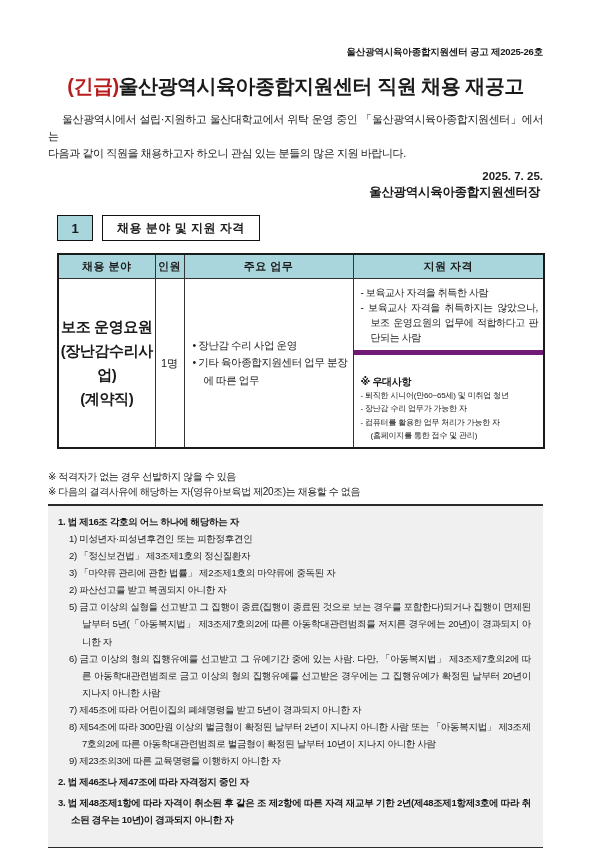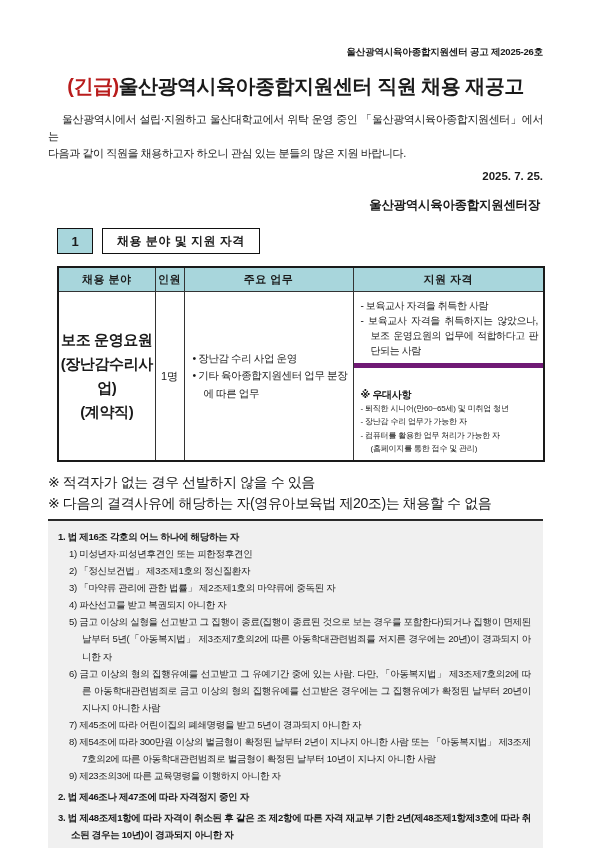--- a/index.html
+++ b/index.html
@@ -12,21 +12,21 @@
 
   .ann-no { text-align:right; font-size:9.5px; font-weight:bold; letter-spacing:-0.2px; }
 
   .title { margin-top:14px; text-align:center; font-size:20px; font-weight:bold; letter-spacing:-0.5px; }
   .title .urgent { color:#b91c1c; }
 
   .intro { margin-top:11px; font-size:11px; line-height:1.55; letter-spacing:-0.4px; }
   .intro-l1 { text-indent:14px; text-align:justify; text-align-last:justify; }
 
   .date-line { margin-top:8px; text-align:right; font-size:11.5px; font-weight:bold; }
-  .signer-line { margin-top:15px; text-align:right; font-size:12.5px; font-weight:bold; padding-right:3px; letter-spacing:-0.3px; }
+  .signer-line { margin-top:2px; text-align:right; font-size:12.5px; font-weight:bold; padding-right:3px; letter-spacing:-0.3px; }
 
   .sec-header { margin-top:14px; margin-left:9px; display:flex; height:26px; }
   .sec-num {
     width:36px; background:var(--teal); border:1.6px solid #111;
     display:flex; align-items:center; justify-content:center;
     font-size:13px; font-weight:bold;
   }
   .sec-title-box {
     margin-left:9px; border:1.6px solid #111; background:#fff;
     display:flex; align-items:center; padding:0 14px;
@@ -48,21 +48,21 @@
   .qual-list { padding:6px 5px 5px 7px; min-height:70px; }
   .qual { padding-left:10px; text-indent:-10px; font-size:10px; line-height:1.5; letter-spacing:-0.4px; text-align:justify; }
   .qual::before { content:"- "; }
   .pref-block { border-top:5px solid #701a75; padding:20px 5px 5px 7px; }
   .pref-title { font-size:10px; font-weight:bold; letter-spacing:-0.3px; }
   .pref { padding-left:8px; text-indent:-8px; font-size:8px; line-height:1.65; letter-spacing:-0.2px; }
   .pref::before { content:"- "; }
   .pref.no-dash { padding-left:10px; text-indent:0; }
   .pref.no-dash::before { content:""; }
 
-  .notes { margin-top:10px; font-size:14px; line-height:1.5; letter-spacing:-0.4px; }
+  .notes { margin-top:20px; font-size:10px; line-height:1.5; letter-spacing:-0.4px; }
 
   .gray-box {
     margin-top:5px; background:#f0f0f0;
     border-top:2px solid #2a2a2a; border-bottom:2px solid #2a2a2a;
     padding:7px 12px 18px 10px; font-size:9.5px; letter-spacing:-0.3px;
   }
   .gb-main { font-weight:bold; line-height:1.8; padding-left:13px; text-indent:-13px; text-align:justify; }
   .gb-main.spaced { margin-top:4px; }
   .gb-sub { padding-left:24px; text-indent:-13px; line-height:1.8; text-align:justify; }
 
@@ -139,21 +139,21 @@
   <div class="notes">
     <div>※ 적격자가 없는 경우 선발하지 않을 수 있음</div>
     <div>※ 다음의 결격사유에 해당하는 자(영유아보육법 제20조)는 채용할 수 없음</div>
   </div>
 
   <div class="gray-box">
     <div class="gb-main">1. 법 제16조 각호의 어느 하나에 해당하는 자</div>
     <div class="gb-sub">1) 미성년자·피성년후견인 또는 피한정후견인</div>
     <div class="gb-sub">2) 「정신보건법」 제3조제1호의 정신질환자</div>
     <div class="gb-sub">3) 「마약류 관리에 관한 법률」 제2조제1호의 마약류에 중독된 자</div>
-    <div class="gb-sub">4) 파산선고를 받고 복권되지 아니한 자</div>
+    <div class="gb-sub">2) 파산선고를 받고 복권되지 아니한 자</div>
     <div class="gb-sub">5) 금고 이상의 실형을 선고받고 그 집행이 종료(집행이 종료된 것으로 보는 경우를 포함한다)되거나 집행이 면제된 날부터 5년(「아동복지법」 제3조제7호의2에 따른 아동학대관련범죄를 저지른 경우에는 20년)이 경과되지 아니한 자</div>
     <div class="gb-sub">6) 금고 이상의 형의 집행유예를 선고받고 그 유예기간 중에 있는 사람. 다만, 「아동복지법」 제3조제7호의2에 따른 아동학대관련범죄로 금고 이상의 형의 집행유예를 선고받은 경우에는 그 집행유예가 확정된 날부터 20년이 지나지 아니한 사람</div>
     <div class="gb-sub">7) 제45조에 따라 어린이집의 폐쇄명령을 받고 5년이 경과되지 아니한 자</div>
     <div class="gb-sub">8) 제54조에 따라 300만원 이상의 벌금형이 확정된 날부터 2년이 지나지 아니한 사람 또는 「아동복지법」 제3조제7호의2에 따른 아동학대관련범죄로 벌금형이 확정된 날부터 10년이 지나지 아니한 사람</div>
     <div class="gb-sub">9) 제23조의3에 따른 교육명령을 이행하지 아니한 자</div>
     <div class="gb-main spaced">2. 법 제46조나 제47조에 따라 자격정지 중인 자</div>
     <div class="gb-main spaced">3. 법 제48조제1항에 따라 자격이 취소된 후 같은 조 제2항에 따른 자격 재교부 기한 2년(제48조제1항제3호에 따라 취소된 경우는 10년)이 경과되지 아니한 자</div>
   </div>
 
 </div>

